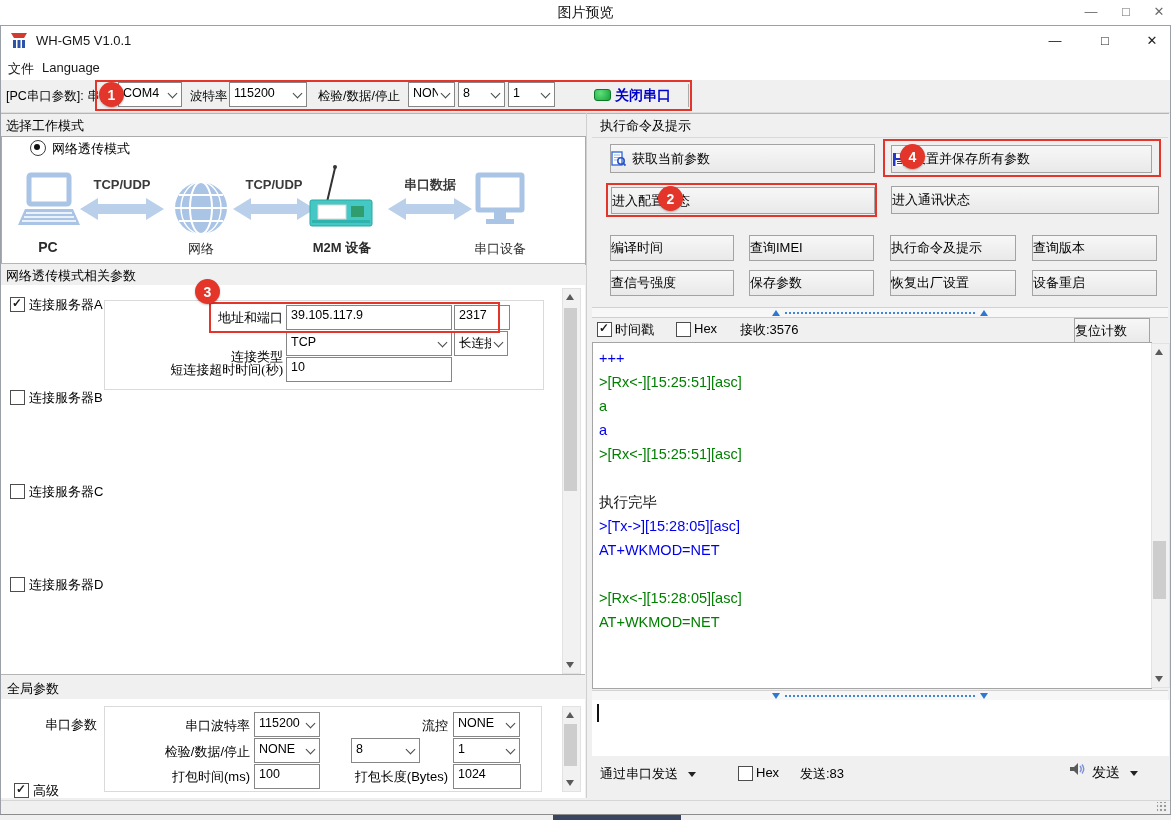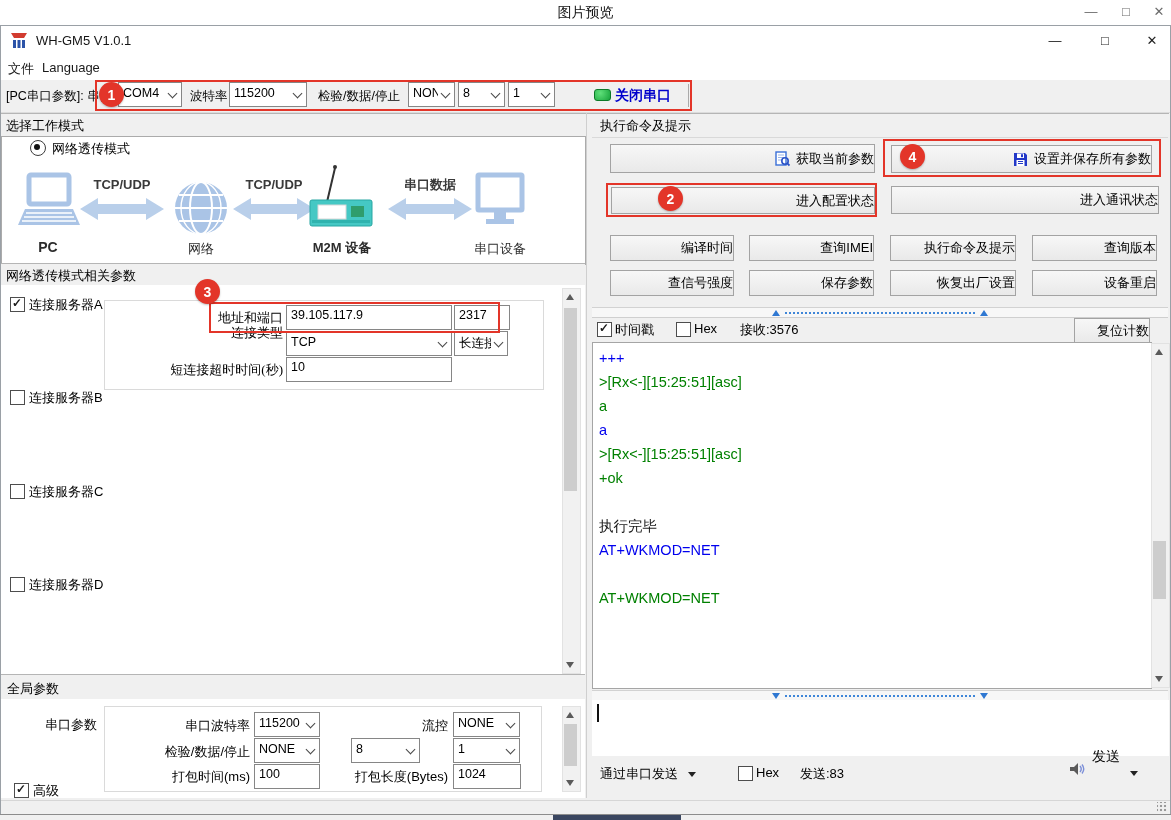--- a/index.html
+++ b/index.html
@@ -34,21 +34,21 @@
   .white-area{position:absolute;background:#fff;}
   .groupbox{position:absolute;border:1px solid #dadada;background:#fff;}
   .flabel{position:absolute;font-size:13px;color:#000;text-align:right;white-space:nowrap;}
   
   .cb{position:absolute;width:13px;height:13px;background:#fff;border:1px solid #4d4d4d;}
   .cb.checked::after{content:"\2713";position:absolute;left:1px;top:-2px;font-size:12px;font-weight:bold;color:#1a1a1a;}
   .cblbl{position:absolute;font-size:13px;color:#000;white-space:nowrap;}
   .radio{position:absolute;width:14px;height:14px;border:1px solid #3c3c3c;border-radius:50%;background:#fff;}
   .radio.sel::after{content:"";position:absolute;left:3px;top:3px;width:6px;height:6px;border-radius:50%;background:#111;}
   
-  .btn{position:absolute;display:flex;align-items:center;justify-content:flex-end;gap:6px;
+  .btn{position:absolute;display:flex;align-items:center;justify-content:flex-start;gap:6px;
        background:linear-gradient(#f7f7f7,#e9e9e9);border:1px solid #a3a3a3;font-size:13px;color:#000;white-space:nowrap;}
   
   .sbar{position:absolute;width:17px;background:#f1f1f1;border:1px solid #e2e2e2;}
   .sthumb{position:absolute;left:1px;width:13px;background:#cdcdcd;}
   .sarr{position:absolute;left:3px;width:0;height:0;border-left:4.5px solid transparent;border-right:4.5px solid transparent;}
   .sarr.up{border-bottom:6px solid #5a5a5a;}
   .sarr.down{border-top:6px solid #5a5a5a;}
   
   .splitbar{position:absolute;height:9px;display:flex;align-items:center;justify-content:center;
             border-top:1px solid #d2d2d2;border-bottom:1px solid #cfcfcf;background:#f7f7f7;}
@@ -187,21 +187,21 @@
 <div class="white-area" style="left:1px;top:285px;width:584px;height:389px;"></div>
 
 <div class="cb checked" style="left:10px;top:297px;"></div>
 <div class="cblbl" style="left:29px;top:296px;">连接服务器A</div>
 <div class="groupbox" style="left:104px;top:300px;width:438px;height:88px;"></div>
 
 <div class="flabel" style="left:160px;top:309px;width:123px;">地址和端口</div>
 <div class="tinput" style="left:286px;top:305px;width:160px;">39.105.117.9</div>
 <div class="tinput" style="left:454px;top:305px;width:50px;">2317</div>
 
-<div class="flabel" style="left:160px;top:324px;width:123px;">连接类型</div>
+<div class="flabel" style="left:160px;top:348px;width:123px;">连接类型</div>
 <div class="combo" style="left:286px;top:331px;width:164px;">
   <span class="cval">TCP</span>
   <span class="chev"></span>
 </div>
 <div class="combo" style="left:454px;top:331px;width:52px;">
   <span class="cval">长连接</span>
   <span class="chev"></span>
 </div>
 
 <div class="flabel" style="left:130px;top:361px;width:153px;font-family:Liberation Serif, serif;">短连接超时时间(秒)</div>
@@ -315,25 +315,26 @@
 <div class="cblbl" style="left:740px;top:321px;">接收:3576</div>
 <div class="btn" style="left:1074px;top:318px;width:74px;height:24px;">复位计数</div>
 
 <div class="abs logbox"></div>
 <div id="log-lines">
   <div class="c-blue">+++</div>
   <div class="c-green">&gt;[Rx&lt;-][15:25:51][asc]</div>
   <div class="c-green">a</div>
   <div class="c-blue">a</div>
   <div class="c-green">&gt;[Rx&lt;-][15:25:51][asc]</div>
-  <div class="c-green">+ok</div>
   <div class="c-black"></div>
   <div class="c-black">执行完毕</div>
+  <div class="c-blue">&gt;[Tx-&gt;][15:28:05][asc]</div>
   <div class="c-blue">AT+WKMOD=NET</div>
   <div class="c-black"></div>
+  <div class="c-green">&gt;[Rx&lt;-][15:28:05][asc]</div>
   <div class="c-green">AT+WKMOD=NET</div>
 </div>
 
 <div class="sbar" style="left:1151px;top:343px;height:343px;">
   <span class="sarr up" style="top:5px;"></span>
   <span class="sthumb" style="top:197px;height:58px;"></span>
   <span class="sarr down" style="bottom:5px;"></span>
 </div>
 
 <div class="splitbar" style="left:592px;top:690px;width:576px;">
@@ -348,21 +349,21 @@
 <div class="abs" style="left:592px;top:756px;width:577px;height:34px;background:#f0f0f0;"></div>
 <div class="cblbl" style="left:600px;top:765px;">通过串口发送</div>
 <div class="darr" style="left:688px;top:772px;"></div>
 <div class="cb" style="left:738px;top:766px;"></div>
 <div class="cblbl" style="left:756px;top:765px;">Hex</div>
 <div class="cblbl" style="left:800px;top:765px;">发送:83</div>
 <svg class="abs" style="left:1068px;top:761px;" width="18" height="16" viewBox="0 0 18 16">
   <path d="M2 6 h4 l4 -4 v12 l-4 -4 h-4 z" fill="#5a5a5a"></path>
   <path d="M12 5 q2.5 3 0 6 M14 3.5 q3.5 4.5 0 9" fill="none" stroke="#7c8fd8" stroke-width="1.4"></path>
 </svg>
-<div class="cblbl" style="left:1092px;top:748px;font-size:14px;">发送</div>
+<div class="cblbl" style="left:1092px;top:764px;font-size:14px;">发送</div>
 <div class="darr" style="left:1130px;top:771px;"></div>
 
 <div class="abs statusbar">
     <span class="grip"></span>
   </div>
 <div class="abs" style="left:0;top:814px;width:1171px;height:6px;background:#f0f0f0;border-top:1px solid #8c8c8c;"></div>
 <div class="abs" style="left:553px;top:815px;width:128px;height:5px;background:#3a4660;"></div>
 
 <div class="ann-box" style="left:95px;top:80px;width:593px;height:27px;"></div>
 <div class="ann-box" style="left:883px;top:139px;width:274px;height:34px;"></div>

